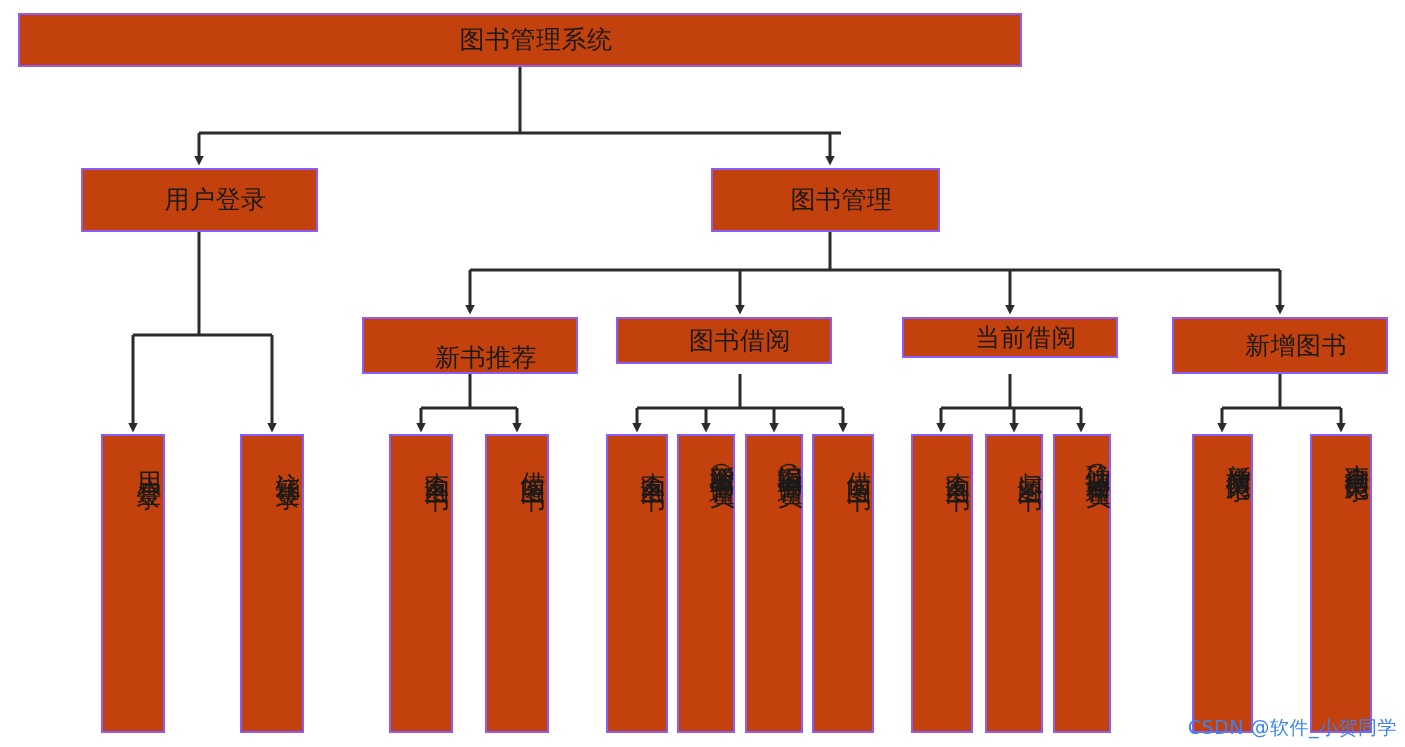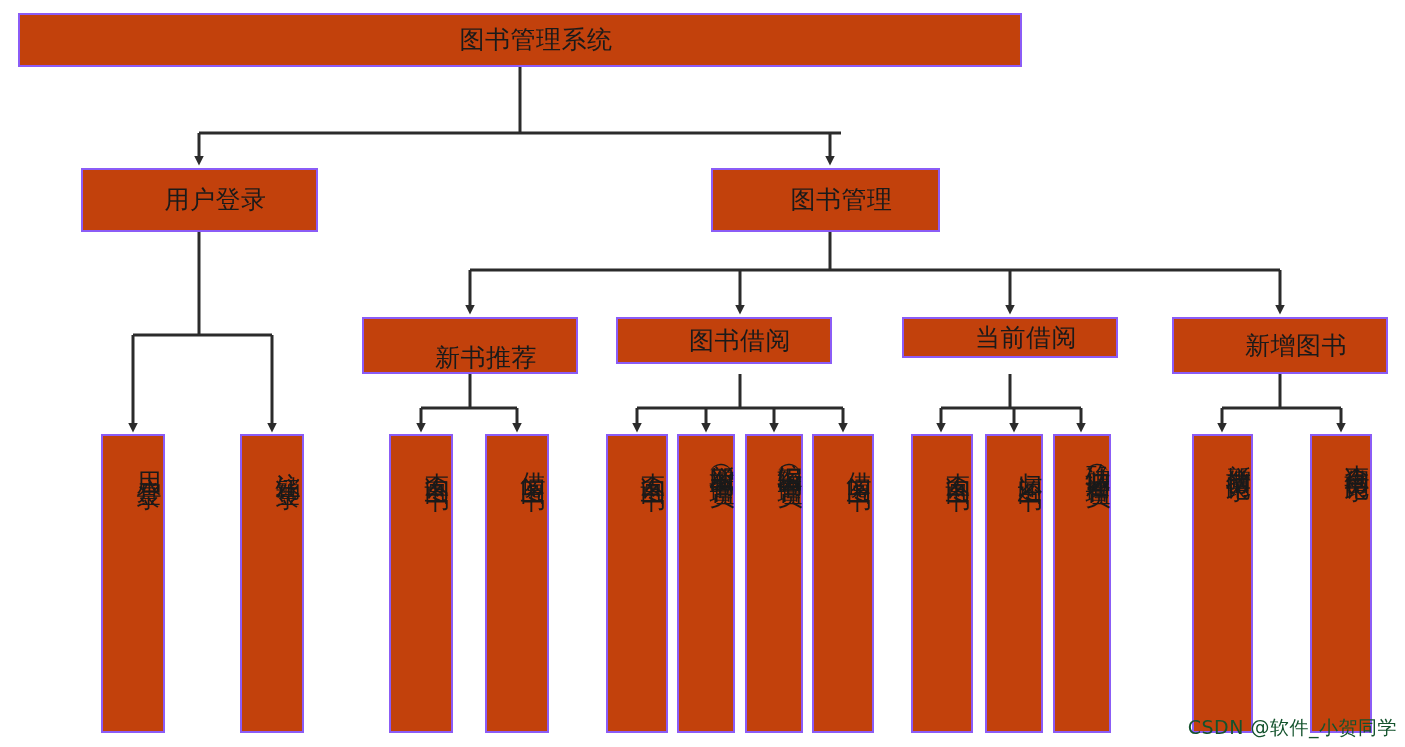--- a/index.html
+++ b/index.html
@@ -63,21 +63,21 @@
     padding-top: 8px;
   }
   .node.vertical.tall-text .label {
     letter-spacing: 3px;
   }
   .watermark {
     position: absolute;
     right: 8px;
     bottom: 6px;
     font-size: 19px;
-    color: #14532d;
+    color: #3b82f6;
     white-space: nowrap;
     letter-spacing: 0.5px;
   }
 </style>
 </head>
 <body>
 
 <div id="diagram-root">
 
   <svg class="wires" viewBox="0 0 1405 747">

